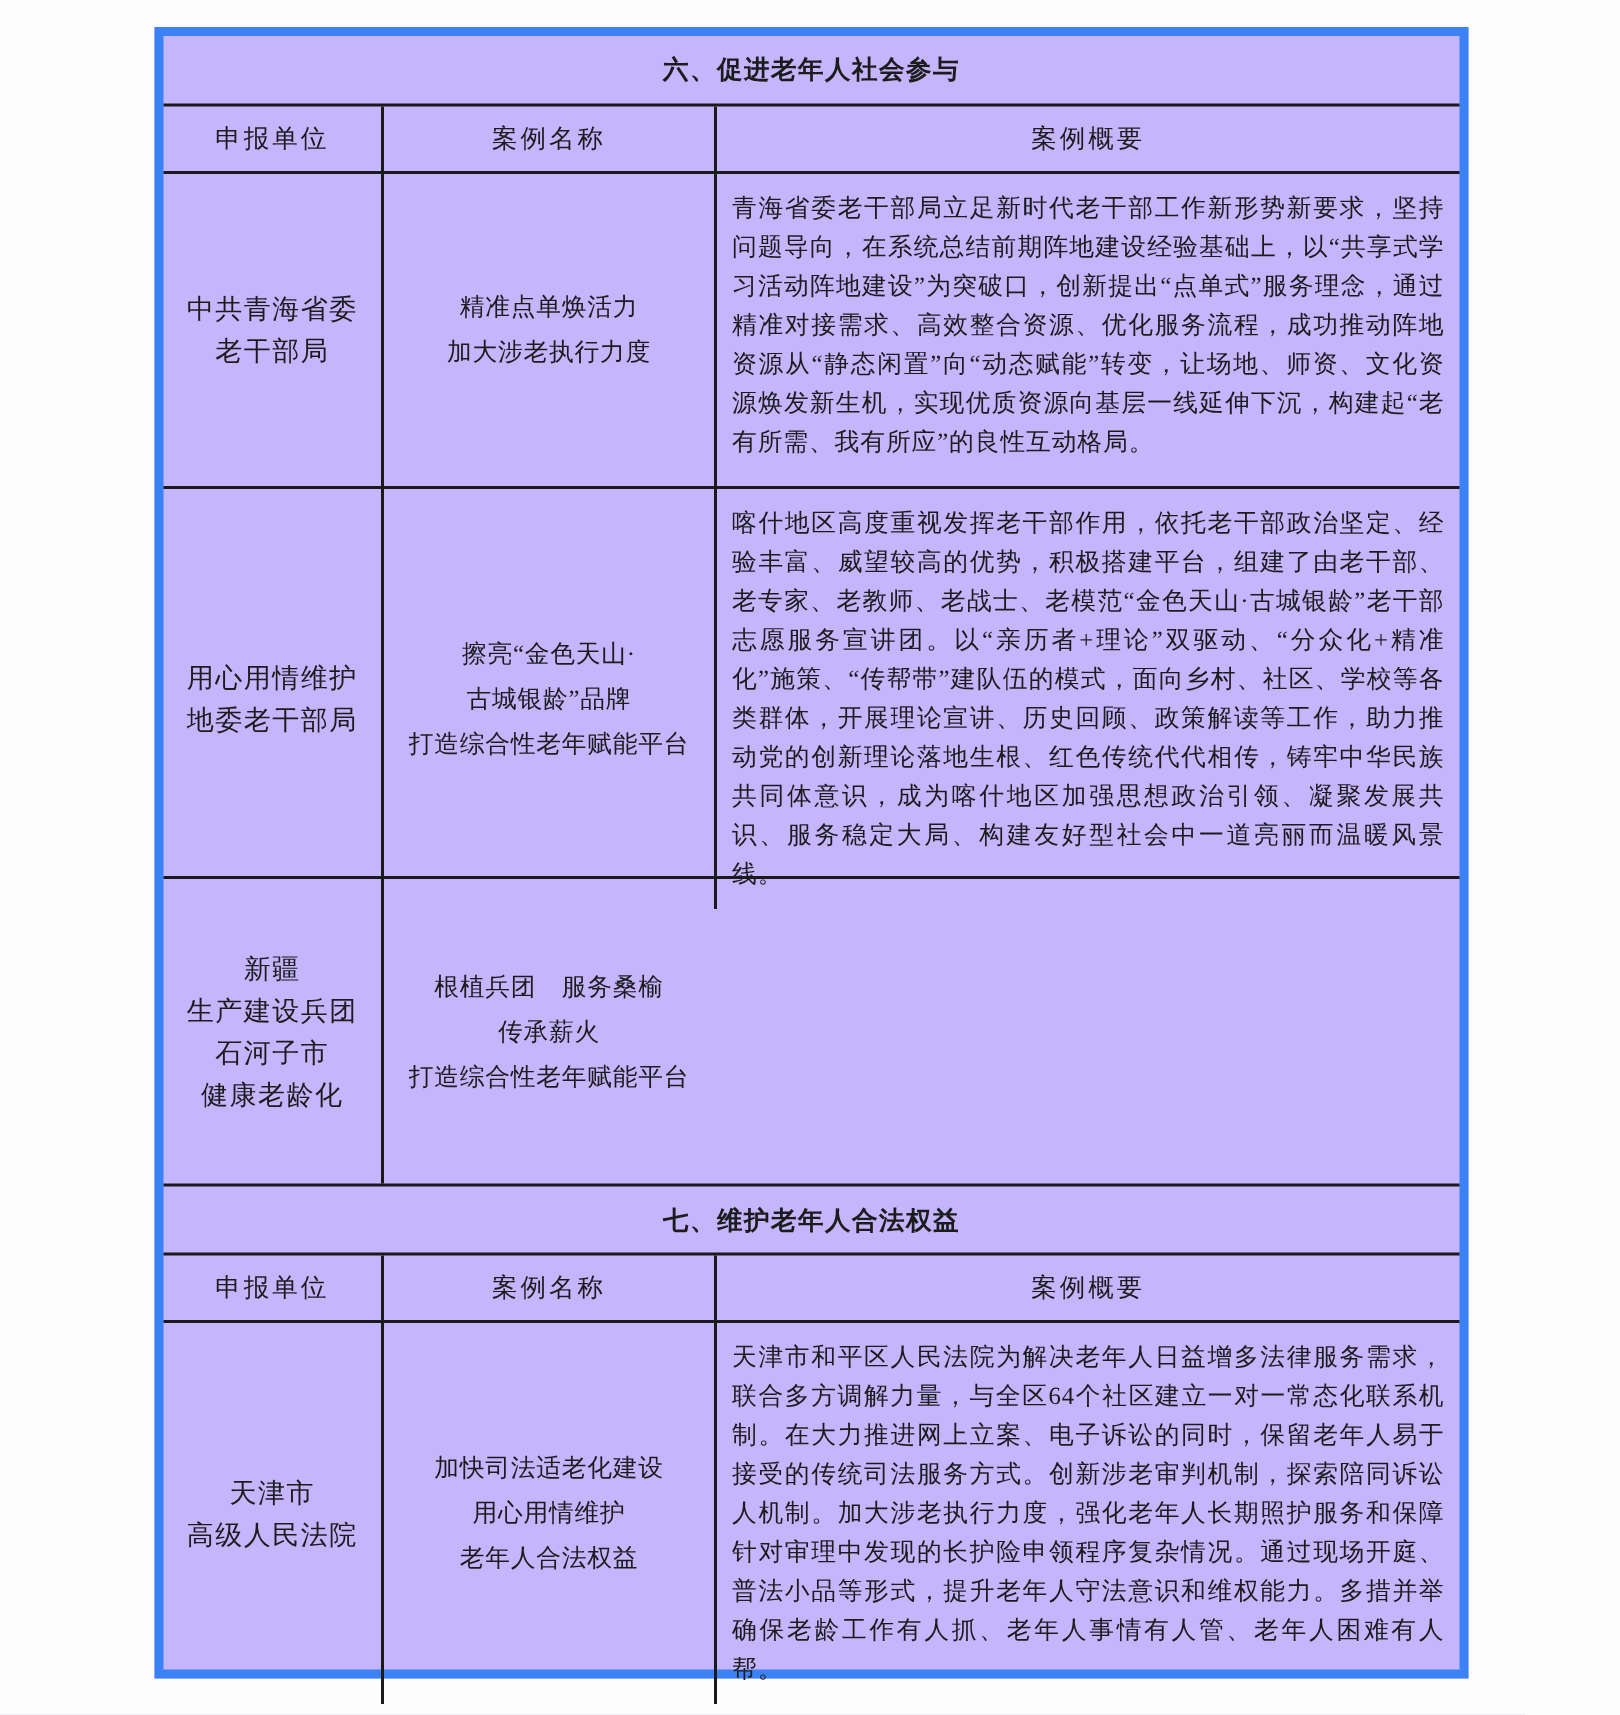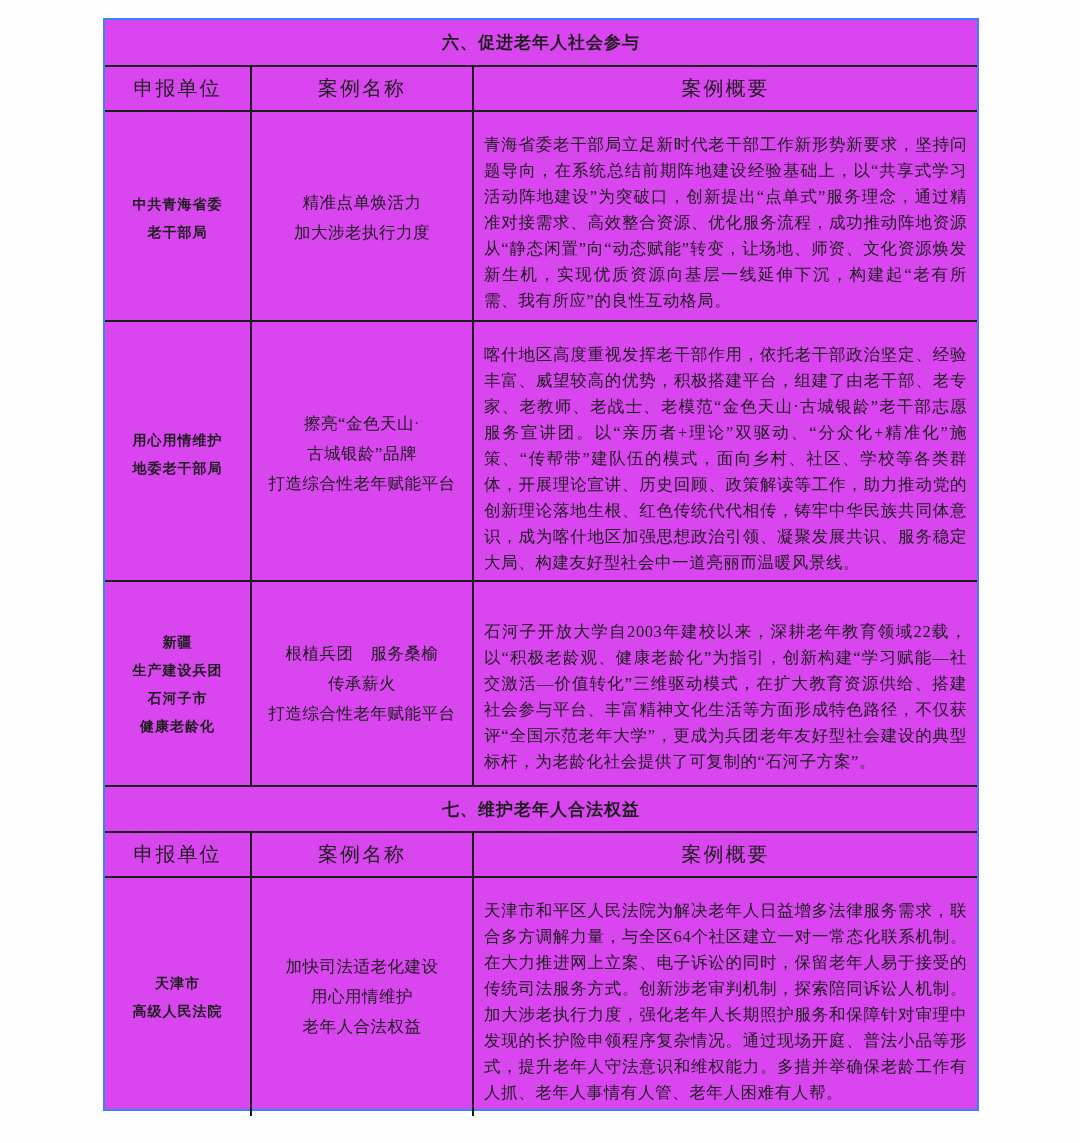--- a/index.html
+++ b/index.html
@@ -8,22 +8,22 @@
     height: 1143px;
     background: #fdfdfd;
     font-family: "Liberation Serif", "DejaVu Serif", serif;
     color: #1c1c1c;
   }
   .doc-table {
     position: absolute;
     left: 103px;
     top: 18px;
     width: 876px;
-    border: 2px solid #3b82f6;
-    background: #d946ef;
+    border: 6px solid #3b82f6;
+    background: #c4b5fd;
   }
   .row { border-top: 2px solid #1a1a1a; }
   .row:first-child { border-top: none; }
   .section-title-row {
     height: 46px;
     display: flex;
     align-items: center;
     justify-content: center;
     font-family: "Liberation Sans", "DejaVu Sans", sans-serif;
     font-weight: bold;
@@ -39,45 +39,45 @@
     border-left: 2px solid #1a1a1a;
     display: flex;
     flex-direction: column;
     align-items: center;
     justify-content: center;
     text-align: center;
   }
   .cell.first { border-left: none; }
   .header-row { height: 45px; }
   .header-row .cell {
-    font-size: 20px;
+    font-size: 17px;
     letter-spacing: 2px;
   }
   .unit-cell {
     font-family: "Liberation Sans", "DejaVu Sans", sans-serif;
-    font-weight: bold;
-    font-size: 14px;
+    font-weight: normal;
+    font-size: 18px;
     line-height: 28px;
     letter-spacing: 1px;
     border-radius: 19px;
   }
   .case-cell {
     font-size: 16.5px;
     line-height: 30px;
     letter-spacing: 0.5px;
   }
   .summary-cell {
     align-items: stretch;
     text-align: justify;
     text-align-last: left;
     font-size: 16.5px;
     line-height: 26px;
     letter-spacing: 0.6px;
-    padding: 20px 10px 10px 10px;
-    justify-content: flex-end;
+    padding: 10px 10px 10px 10px;
+    justify-content: flex-start;
   }
   .r1 { height: 210px; }
   .r2 { height: 260px; }
   .r3 { height: 205px; }
   .r4 { height: 233px; }
 </style>
 </head>
 <body>
 
 <div class="doc-table">
@@ -126,23 +126,20 @@
       <div>新疆</div>
       <div>生产建设兵团</div>
       <div>石河子市</div>
       <div>健康老龄化</div>
     </div>
     <div class="cell case-cell">
       <div>根植兵团　服务桑榆</div>
       <div>传承薪火</div>
       <div>打造综合性老年赋能平台</div>
     </div>
-    <div class="cell summary-cell">
-      <div>石河子开放大学自2003年建校以来，深耕老年教育领域22载，以“积极老龄观、健康老龄化”为指引，创新构建“学习赋能—社交激活—价值转化”三维驱动模式，在扩大教育资源供给、搭建社会参与平台、丰富精神文化生活等方面形成特色路径，不仅获评“全国示范老年大学”，更成为兵团老年友好型社会建设的典型标杆，为老龄化社会提供了可复制的“石河子方案”。</div>
-    </div>
   </div>
 
   <div class="row section-title-row">
     <span>七、维护老年人合法权益</span>
   </div>
 
   <div class="row grid-row header-row">
     <div class="cell first">申报单位</div>
     <div class="cell">案例名称</div>
     <div class="cell">案例概要</div>

